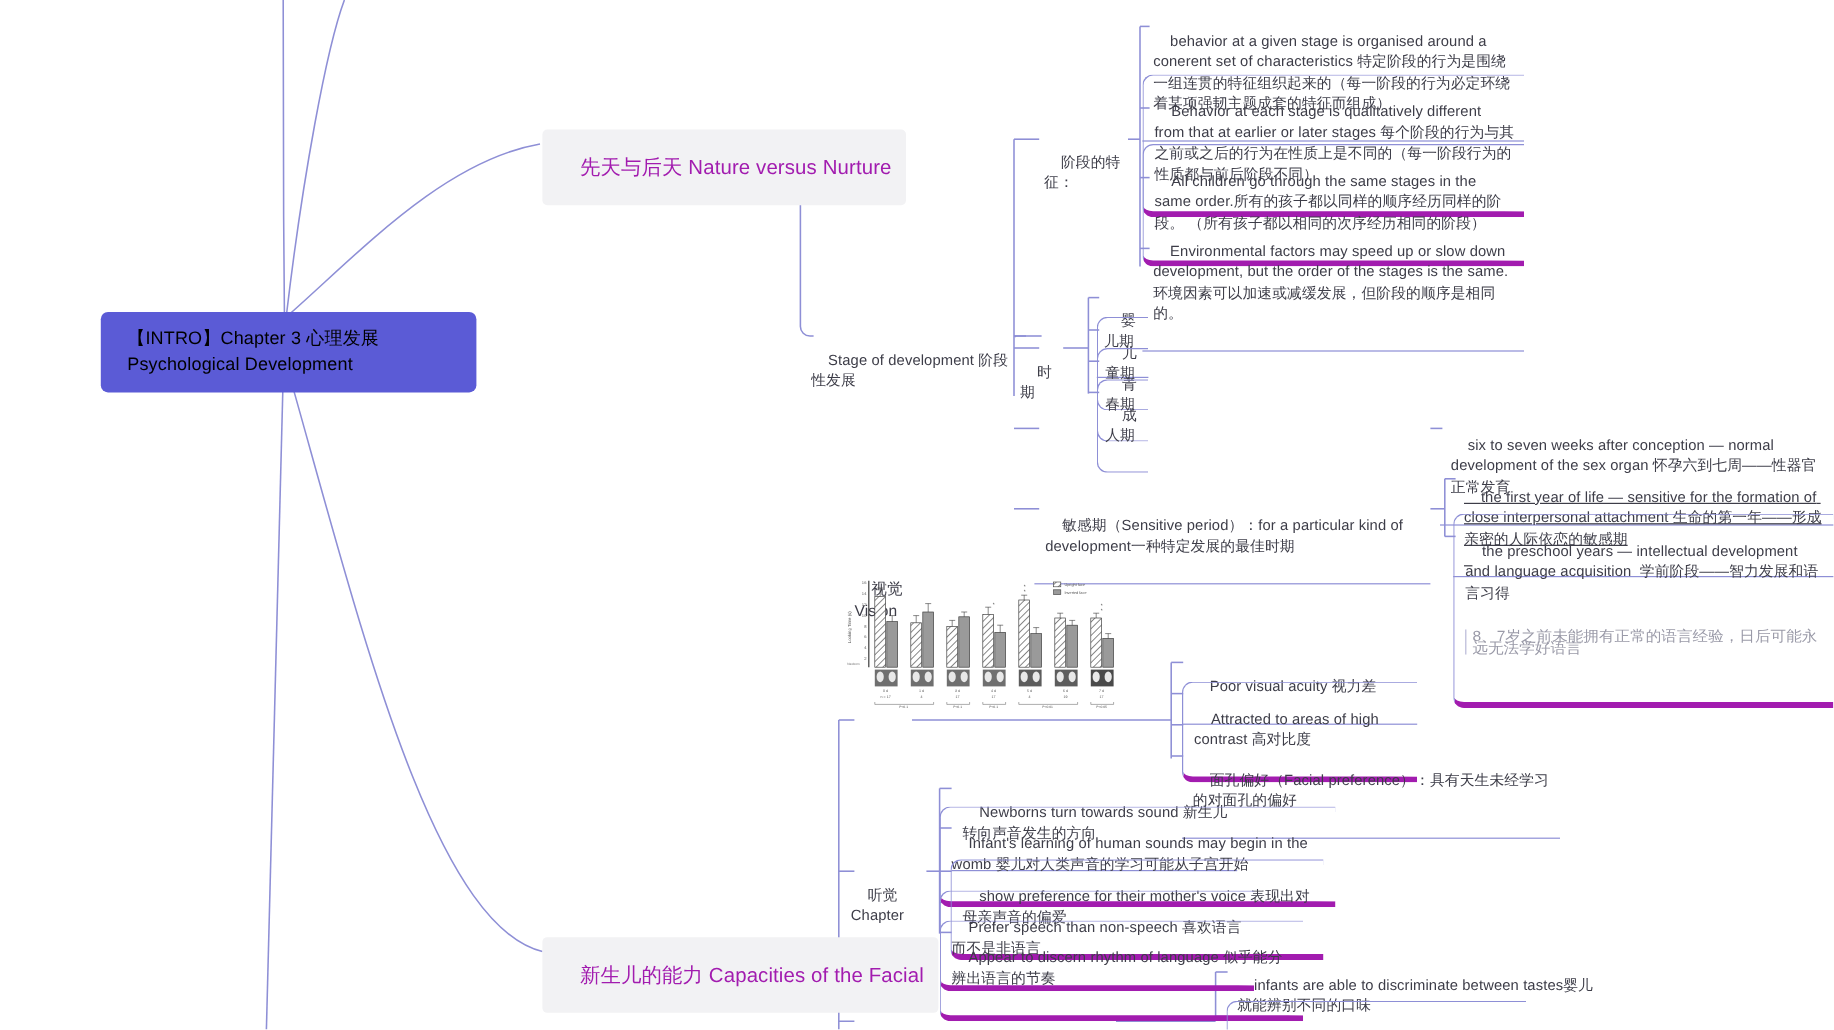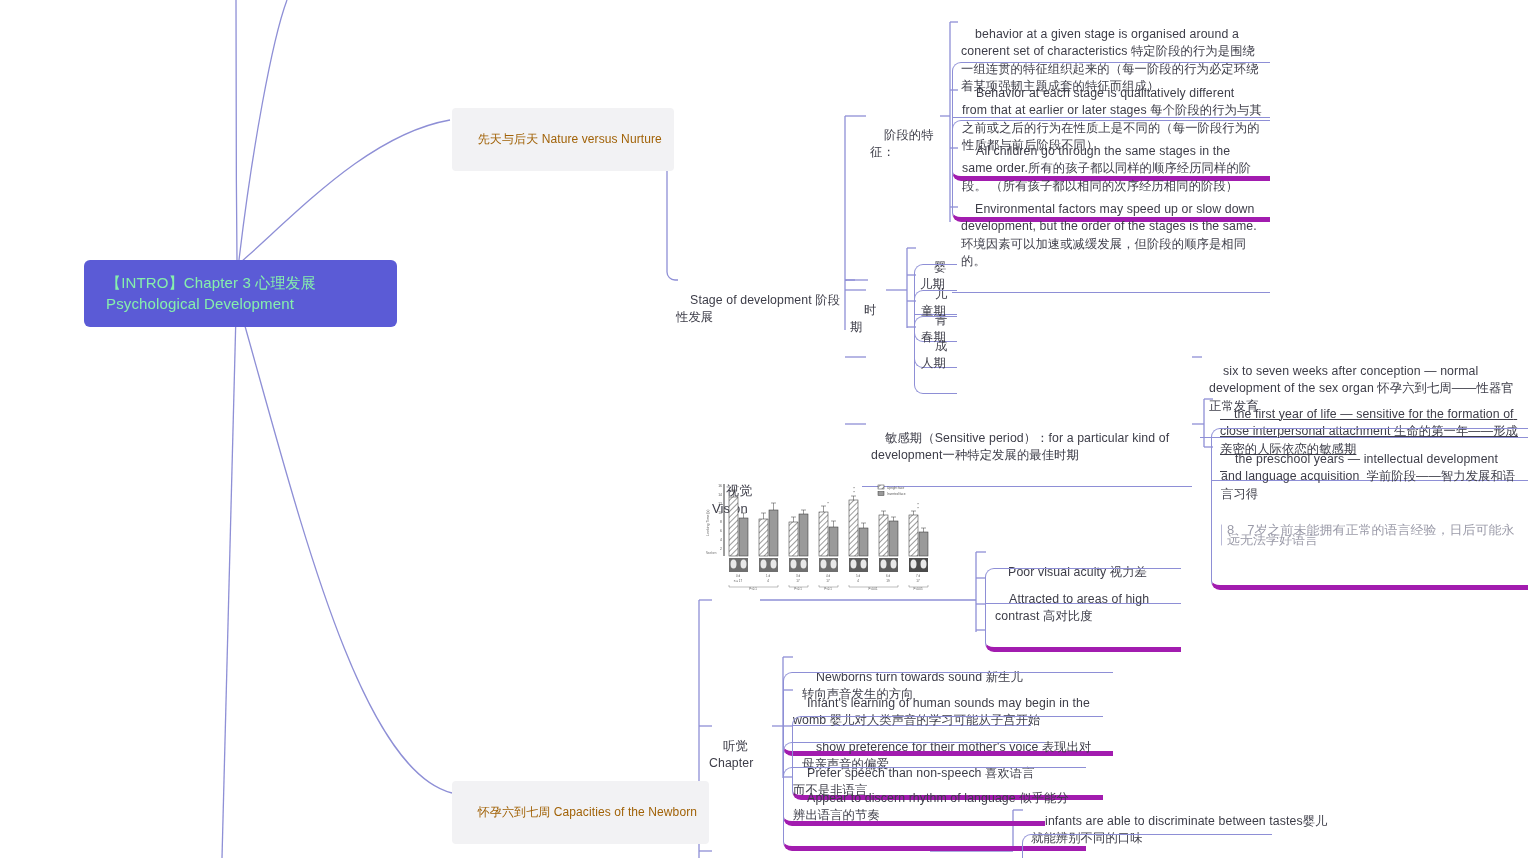--- a/index.html
+++ b/index.html
@@ -37,33 +37,33 @@
     border-top-left-radius:9px;
     border-bottom-left-radius:9px;
     border-right:none;
   }
 
   
   .chip{
     background:#f2f2f4;
     border-radius:4px;
     padding:5px 12px;
-    font-size:12px;
-    color:#a16207;
+    font-size:17px;
+    color:#a21caf;
   }
   .bare{padding:3px 4px;}
   .bare-u{padding:3px 6px;border-bottom:1px solid #8e8fd6;}
 
   
   #root-node{
     position:absolute;
     left:84px;top:260px;
     width:313px;
     background:#5b5bd6;
-    color:#86efac;
+    color:#000000;
     border-radius:6px;
     padding:12px 14px 13px 22px;
     font-size:15px;
     line-height:21px;
     box-sizing:border-box;
     letter-spacing:.15px;
   }
 
   .small-note{
     font-size:13px;
@@ -220,21 +220,21 @@
   </div>
   <div class="node leaf" style="left:1211px;top:384px;width:317px;text-decoration:underline;">
     <span>the first year of life — sensitive for the formation of close interpersonal attachment 生命的第一年——形成亲密的人际依恋的敏感期</span>
   </div>
   <div class="node leaf bracket" style="left:1211px;top:428px;width:317px;">
     <span>the preschool years — intellectual development and language acquisition  学前阶段——智力发展和语言习得</span>
     <div class="small-note">8、7岁之前未能拥有正常的语言经验，日后可能永远无法学好语言</div>
   </div>
 
   <div class="node chip" style="left:452px;top:781px;">
-    <span>怀孕六到七周 Capacities of the Newborn</span>
+    <span>新生儿的能力 Capacities of the Facial</span>
   </div>
 
   <div class="node bare" style="left:708px;top:461px;width:70px;">
     <span class="ttl">视觉 Vision</span>
   </div>
 
   <div id="vision-figure">
     <svg viewBox="0 0 255 112" xmlns="http://www.w3.org/2000/svg">
       <defs>
         <pattern id="hatch" width="4" height="4" patternTransform="rotate(45)" patternUnits="userSpaceOnUse">
@@ -370,20 +370,23 @@
       <text x="6" y="76" font-size="2.6" fill="#777" font-family="Liberation Sans, sans-serif">Newborn</text>
     </svg>
   </div>
 
   <div class="node leaf" style="left:985px;top:542px;width:196px;">
     <span>Poor visual acuity 视力差</span>
   </div>
   <div class="node leaf bracket" style="left:985px;top:568px;width:196px;">
     <span>Attracted to areas of high contrast 高对比度</span>
   </div>
+  <div class="node leaf" style="left:985px;top:620px;width:315px;">
+    <span>面孔偏好（Facial preference）：具有天生未经学习的对面孔的偏好</span>
+  </div>
 
   <div class="node bare" style="left:705px;top:717px;width:70px;">
     <span>听觉 Chapter</span>
   </div>
   <div class="node leaf" style="left:793px;top:647px;width:238px;">
     <span>Newborns turn towards sound 新生儿转向声音发生的方向</span>
   </div>
   <div class="node leaf bracket" style="left:783px;top:672px;width:330px;">
     <span>Infant's learning of human sounds may begin in the womb 婴儿对人类声音的学习可能从子宫开始</span>
   </div>

